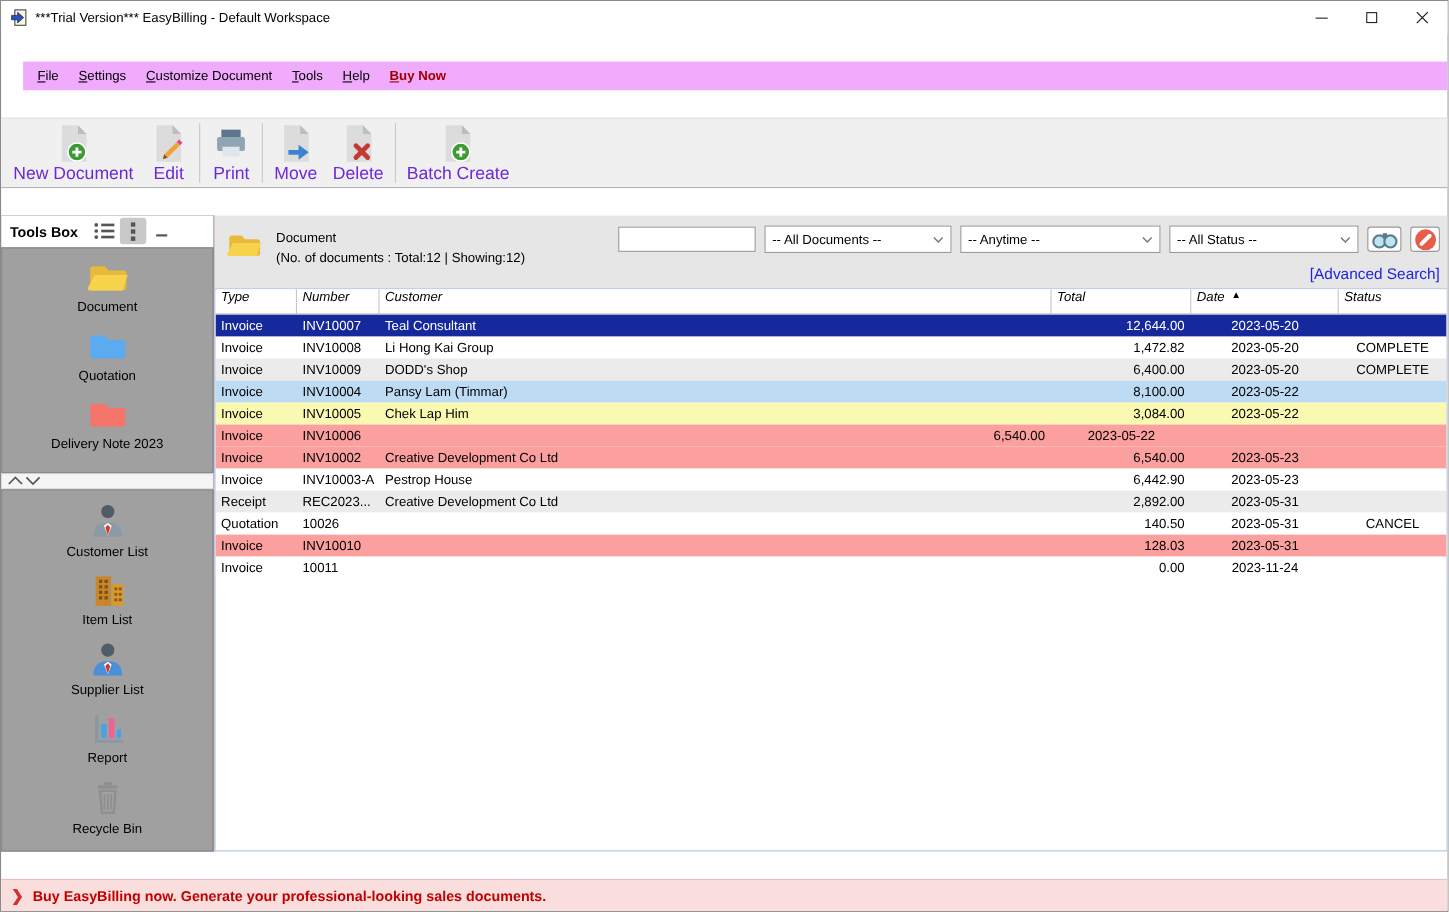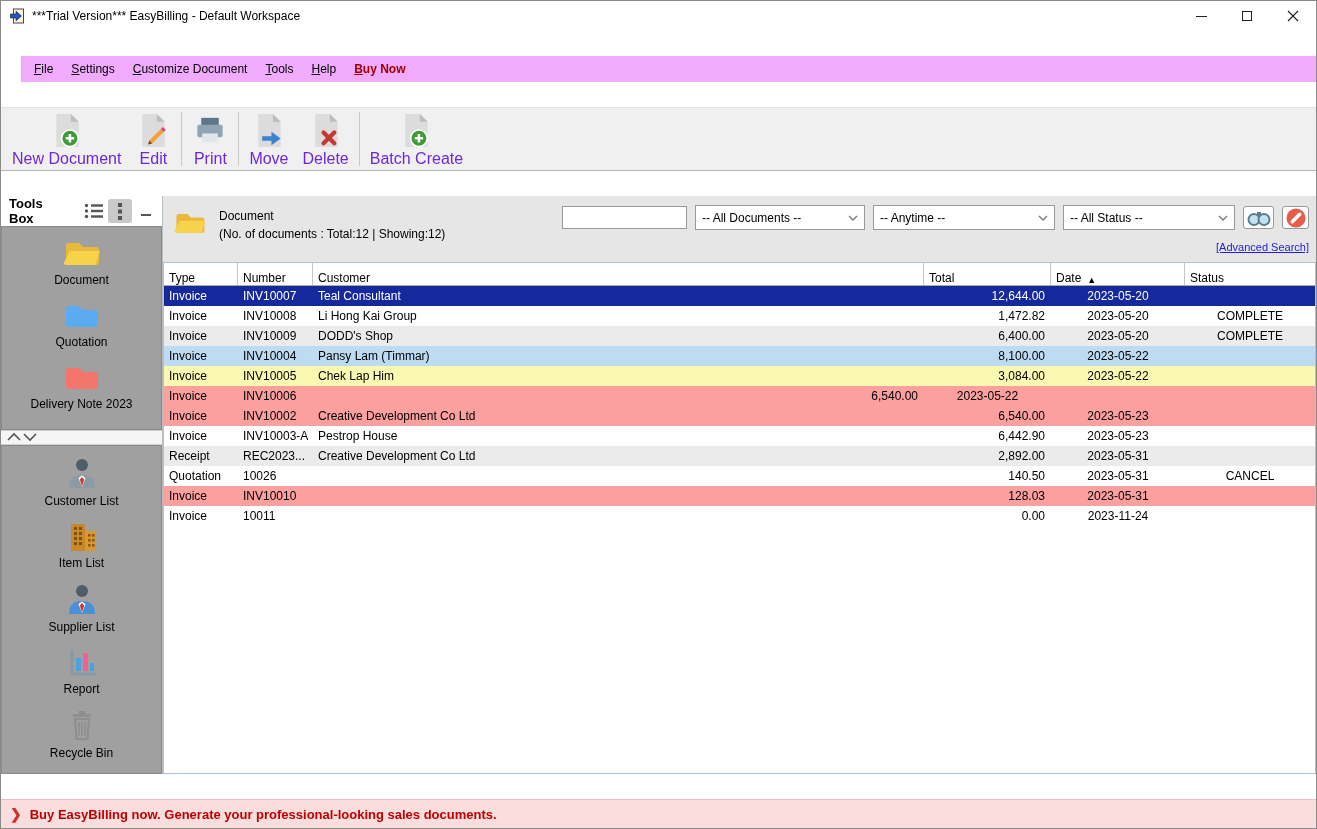--- a/index.html
+++ b/index.html
@@ -22,21 +22,21 @@
 
   
   .toolbar { height:64px; background:#f0f0f0; border-top:1px solid #e2e2e2; border-bottom:1px solid #b5b5b5; display:flex; align-items:center; padding-left:4px; flex:0 0 auto; }
   .tb-btn { display:flex; flex-direction:column; align-items:center; justify-content:flex-start; padding:2px 7px 0 7px; height:58px; }
   .tb-btn svg { display:block; }
   .tb-label { font-size:16px; color:#6d28d9; margin-top:1px; white-space:nowrap; }
   .tb-sep { width:1px; height:54px; background:#c8c8c8; margin:0 3px; }
 
   
   .bodyrow { flex:1 1 auto; display:flex; min-height:0; }
-  .sidebar { width:162px; flex:0 0 auto; display:flex; flex-direction:column; background:#701a75; border-right:1px solid #bcbcbc; }
+  .sidebar { width:194px; flex:0 0 auto; display:flex; flex-direction:column; background:#701a75; border-right:1px solid #bcbcbc; }
   .toolsbox-header { height:39px; background:#fff; display:flex; align-items:center; padding:0 4px 0 8px; }
   .toolsbox-title { font-size:13px; font-weight:bold; color:#000; margin-right:10px; }
   .tbx-ic { width:24px; height:24px; display:flex; align-items:center; justify-content:center; margin-left:2px; border-radius:3px; }
   .tbx-ic.active { background:#c9c9c9; }
   .wc-underscore { width:10px; border-top:2px solid #555; display:block; margin-top:8px; }
   .side-panel { background:#a0a0a0; border:1px solid #8a8a8a; display:flex; flex-direction:column; align-items:center; }
   .side-panel.top { height:276px; padding-top:11px; }
   .side-panel.bottom { flex:1 1 auto; padding-top:11px; }
   .side-splitter { height:20px; background:#f5f5f5; border-top:1px solid #cfcfcf; border-bottom:1px solid #cfcfcf; display:flex; align-items:center; padding-left:4px; }
   .side-item { display:flex; flex-direction:column; align-items:center; margin-bottom:13px; width:100%; }
@@ -49,25 +49,25 @@
   .doc-head { position:absolute; left:10px; top:13px; display:flex; gap:12px; align-items:flex-start; }
   .doc-head-text { display:flex; flex-direction:column; gap:4px; }
   .doc-title { font-size:12px; color:#000; }
   .doc-count { font-size:12px; color:#000; }
   .search-row { position:absolute; top:9px; right:7px; display:flex; gap:8px; align-items:center; }
   .search-input { width:125px; height:23px; border:1px solid #999; background:#fff; font-size:12px; padding:0 4px; font-family:"Liberation Sans", sans-serif; }
   .combo { height:25px; border:1px solid #999; background:#fff; display:flex; align-items:center; padding:0 6px; font-size:12px; color:#000; justify-content:space-between; }
   .combo-1 { width:170px; } .combo-2 { width:182px; } .combo-3 { width:172px; }
   .icon-btn { height:23px; border:1px solid #999; background:#fff; border-radius:3px; display:flex; align-items:center; justify-content:center; }
   .btn-search { width:31px; } .btn-clear { width:27px; }
-  .adv-link { position:absolute; top:45px; right:7px; font-size:11px; color:#2222dd; text-decoration:underline; }
+  .adv-link { position:absolute; top:45px; right:7px; font-size:14px; color:#2222dd; }
 
   .table-panel { flex:1 1 auto; background:#fff; border:1px solid #a9c3dc; display:flex; flex-direction:column; min-height:0; }
   .t-header { display:grid; grid-template-columns:74px 75px 611px 127px 134px 1fr; height:23px; background:#fff; border-bottom:1px solid #aaa; flex:0 0 auto; }
-  .th { font-size:12px; color:#000; display:flex; align-items:flex-end; padding-left:5px; border-right:1px solid #c6c6c6; white-space:nowrap; }
+  .th { font-size:12px; color:#000; display:flex; align-items:flex-start; padding-left:5px; border-right:1px solid #c6c6c6; white-space:nowrap;font-style:italic; }
   .th:last-child { border-right:none; }
   .sort-glyph { font-size:9px; margin-left:6px; }
   .t-body { flex:1 1 auto; overflow:hidden; }
   .trow { display:grid; grid-template-columns:74px 75px 611px 127px 134px 1fr; height:20px; }
   .tcell { font-size:12px; color:#000; line-height:20px; padding-left:5px; white-space:nowrap; overflow:hidden; }
   .tcell.al-right { text-align:right; padding-right:6px; padding-left:0; }
   .tcell.al-center { text-align:center; padding-left:0; }
   .trow.sel .tcell { color:#fff; }
 
   

